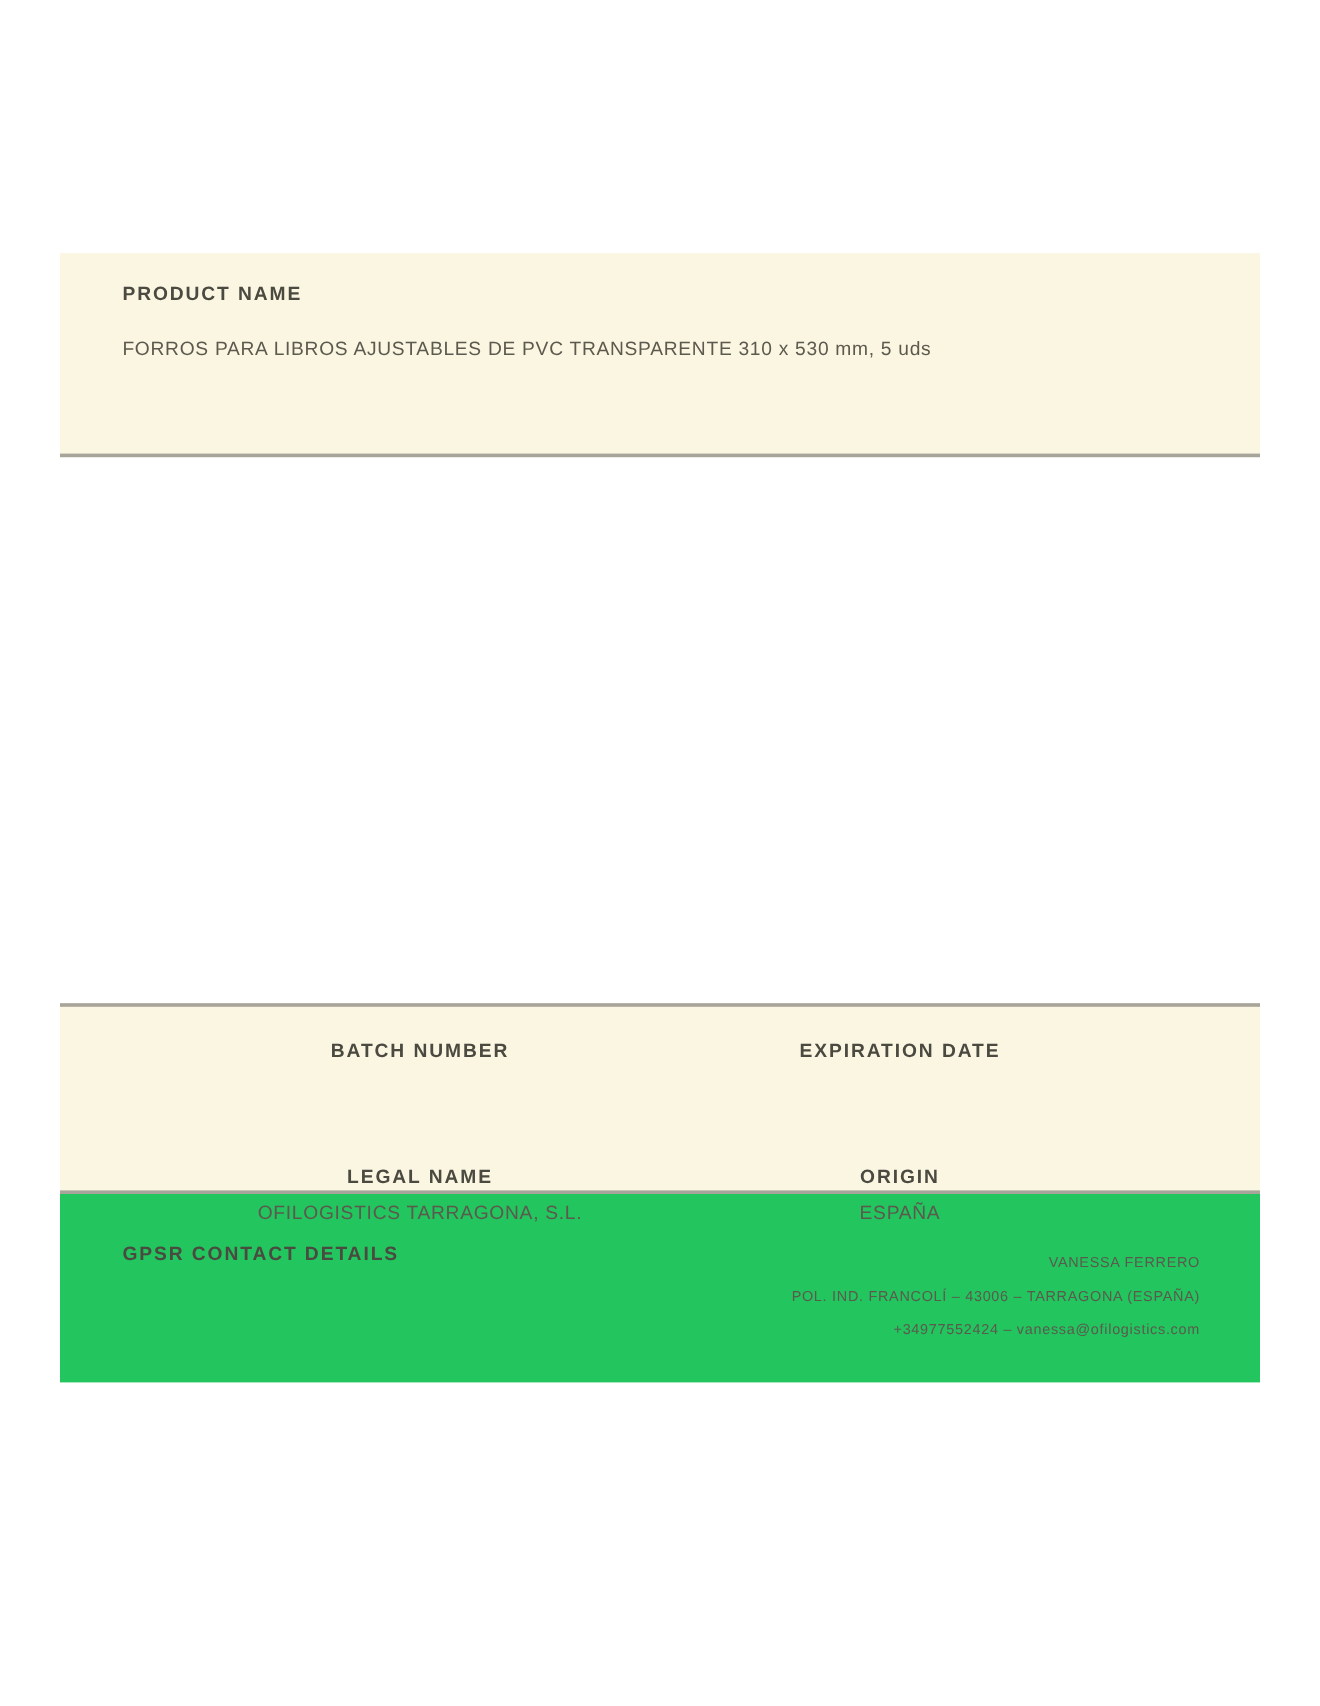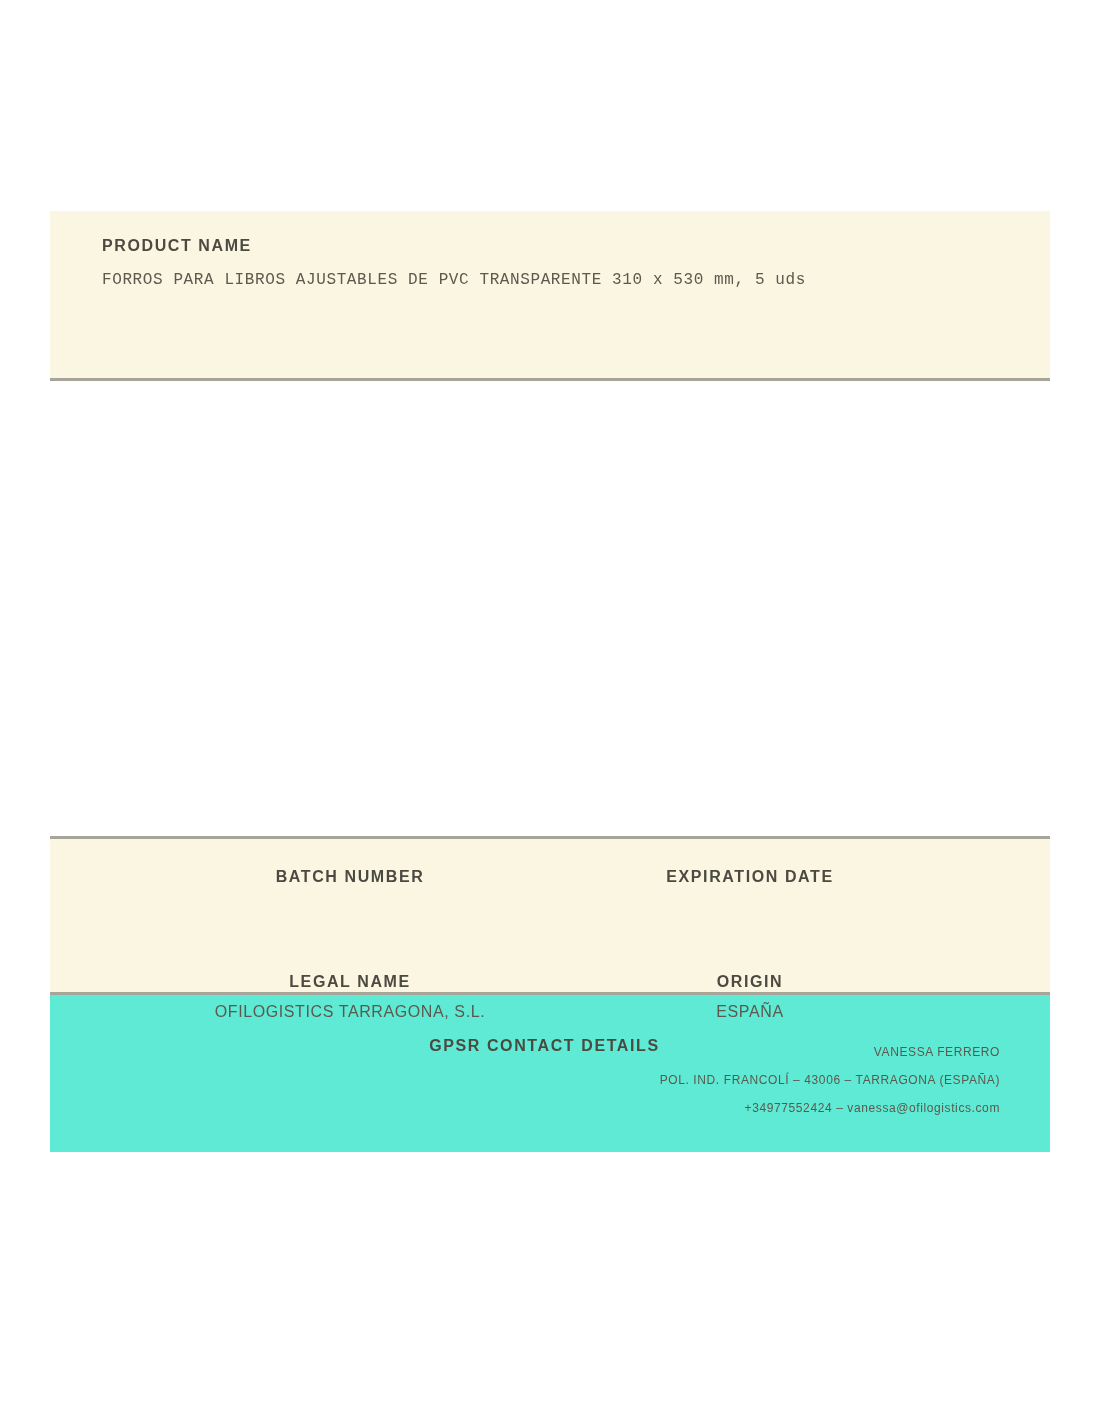--- a/index.html
+++ b/index.html
@@ -41,22 +41,21 @@
     color: #4B4A40;
   }
   .val {
     font-size: 16px;
     font-weight: normal;
     letter-spacing: 0.6px;
     line-height: 1;
     color: #5C5A4E;
   }
   .sec-product .val {
-    margin-top: 18px;
-    font-family: Liberation Mono, monospace;
+    margin-top: 30px;
   }
   .field-ean {
     margin-top: 47px;
   }
   
   .sec-batch {
     margin-top: 455px;
     height: 159px;
     background: #FBF6E2;
     border-top: 3px solid #A7A49A;
@@ -77,24 +76,24 @@
   }
   .row-2 .val {
     margin-top: 14px;
   }
   .empty-val {
     min-height: 16px;
   }
   
   .sec-gpsr {
     height: 157px;
-    background: #5eead4;
+    background: #22c55e;
     padding: 43px 50px 0 52px;
     display: flex;
-    justify-content: flex-end;
+    justify-content: space-between;
     align-items: flex-start;
   }
   .contact-block {
     text-align: right;
   }
   .contact-line {
     font-size: 12px;
     letter-spacing: 0.6px;
     line-height: 28px;
     color: #5C5A4E;

